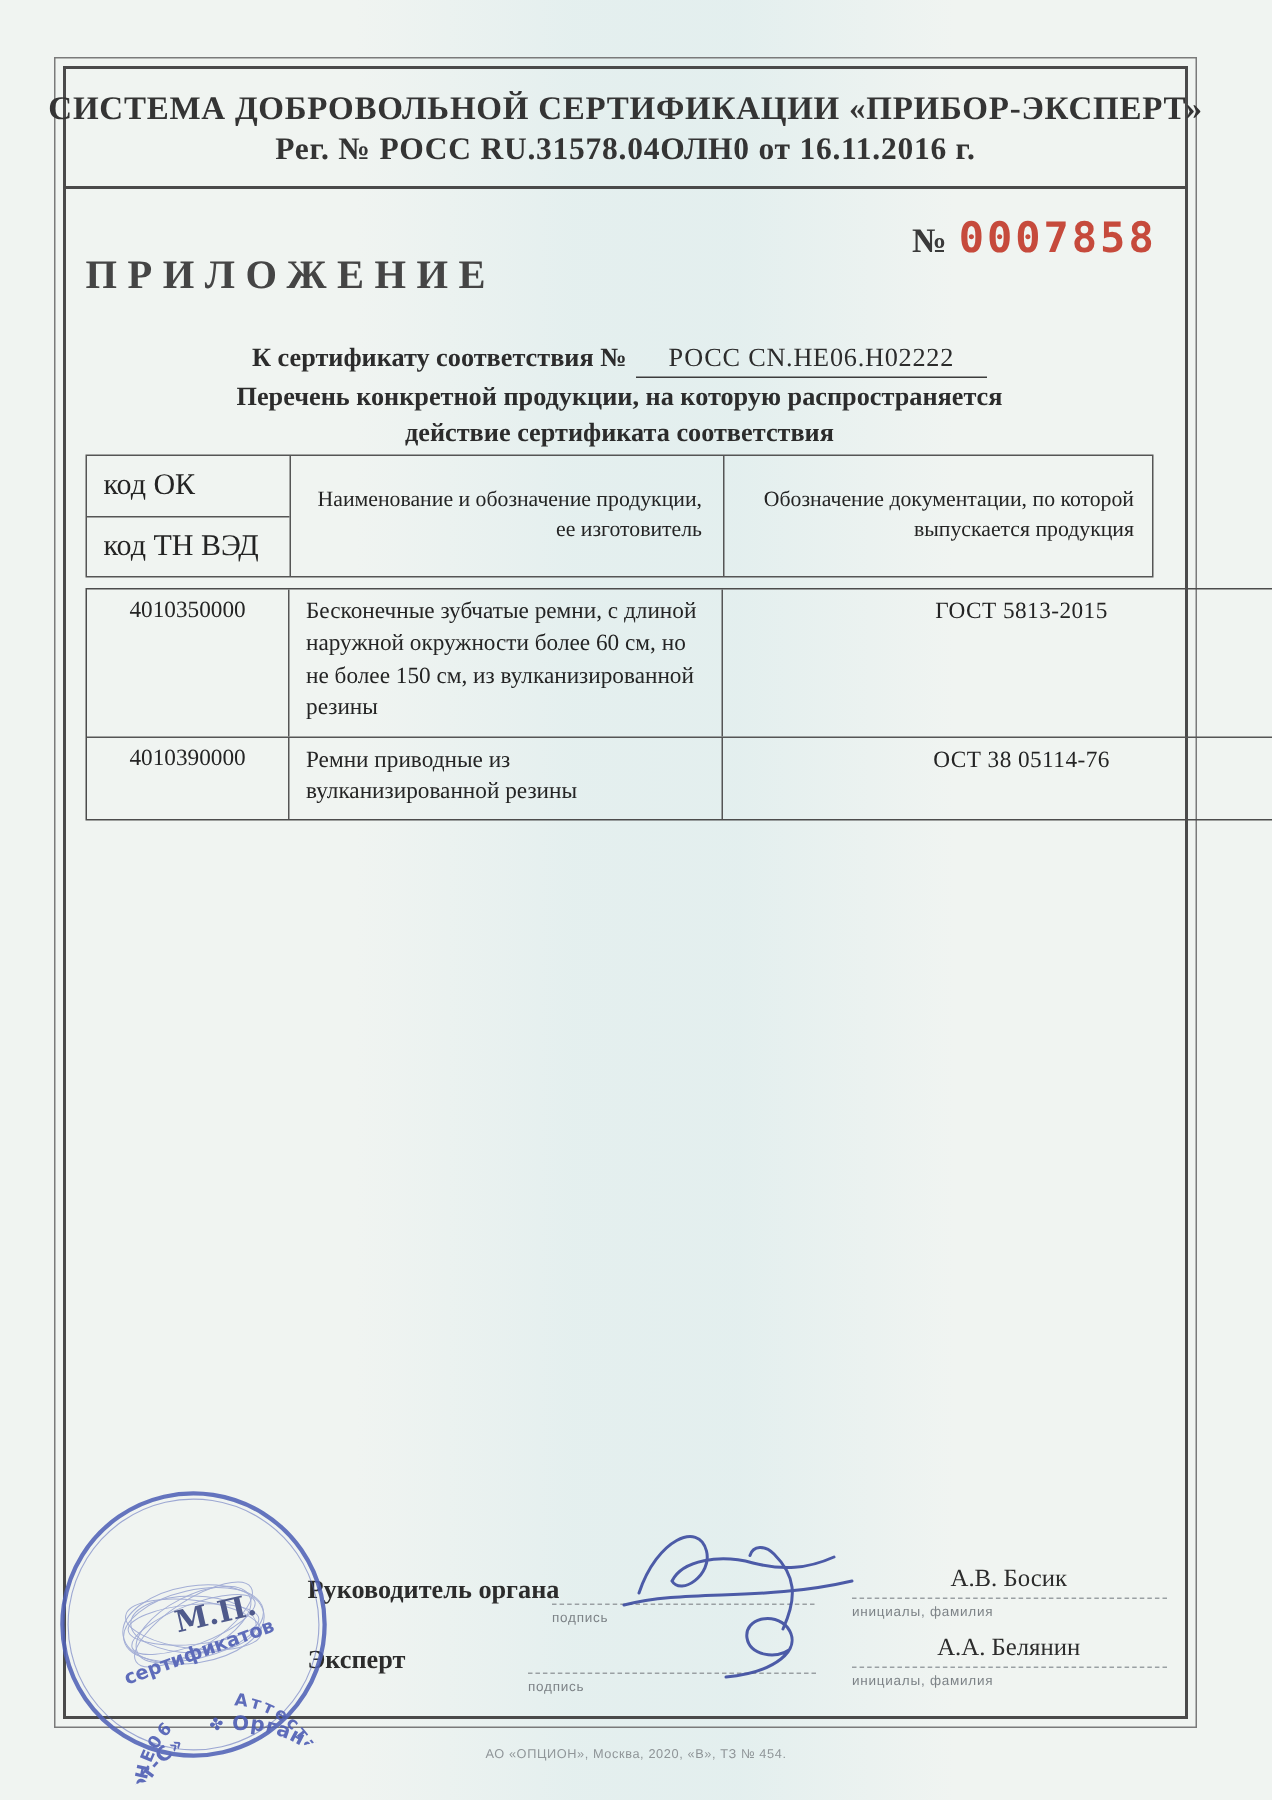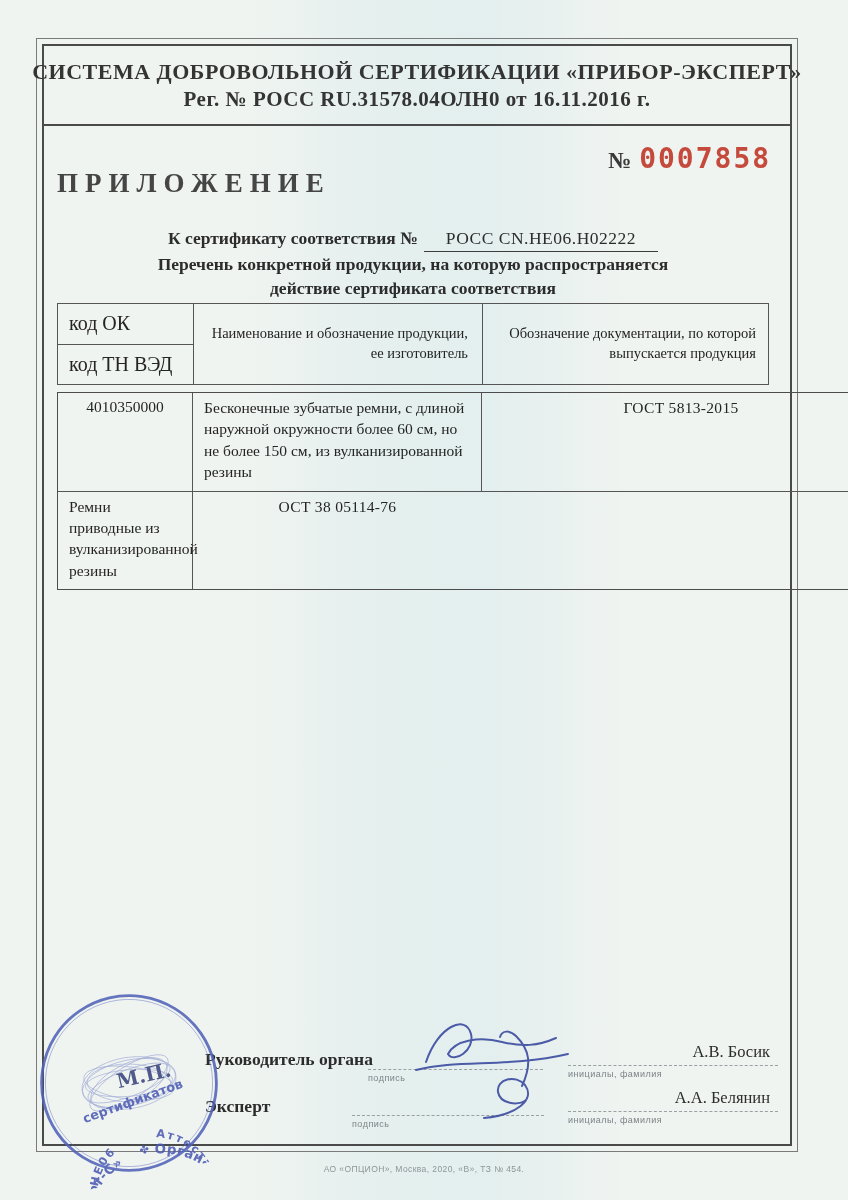--- a/index.html
+++ b/index.html
@@ -93,21 +93,21 @@
   
   .sig-role { position:absolute; font-size:17.5px; font-weight:bold; color:#2c2c2c; }
   .role-1 { left:205px; top:1049px; }
   .role-2 { left:205px; top:1096px; }
   .sig-line { position:absolute; border-bottom:1.5px dashed #9aa0a3; }
   .sig-under { position:absolute; font-family:"Liberation Sans",sans-serif; font-size:9px; color:#7d8387; letter-spacing:.5px; }
   .sline-1 { left:368px; top:1052px; width:175px; height:18px; }
   .sunder-1 { left:368px; top:1073px; width:175px; }
   .sline-2 { left:352px; top:1098px; width:192px; height:18px; }
   .sunder-2 { left:352px; top:1119px; width:192px; }
-  .sig-name { position:absolute; font-size:16.5px; color:#2c2c2c; text-align:right; }
+  .sig-name { position:absolute; font-size:16.5px; color:#2c2c2c; text-align:center; }
   .name-1 { left:575px; top:1042px; width:195px; }
   .name-2 { left:575px; top:1088px; width:195px; }
   .nline-1 { left:568px; top:1048px; width:210px; height:18px; }
   .nunder-1 { left:568px; top:1069px; width:210px; }
   .nline-2 { left:568px; top:1094px; width:210px; height:18px; }
   .nunder-2 { left:568px; top:1115px; width:210px; }
 
   .sig-ink { position:absolute; left:408px; top:1012px; }
   .stamp { position:absolute; left:34px; top:988px; transform:rotate(-13deg); opacity:.88; }
 
@@ -159,20 +159,21 @@
     <div class="hcol hcenter">Обозначение документации, по которой выпускается продукция</div>
   </div>
 
   <div class="tbl-body">
     <div class="trow row-tall">
       <div class="tc tc-code">4010350000</div>
       <div class="tc tc-name">Бесконечные зубчатые ремни, с длиной наружной окружности более 60 см, но не более 150 см, из вулканизированной резины</div>
       <div class="tc tc-doc">ГОСТ 5813-2015</div>
     </div>
     <div class="trow row-short">
+      <div class="tc tc-code">4010390000</div>
       <div class="tc tc-name">Ремни приводные из вулканизированной резины</div>
       <div class="tc tc-doc">ОСТ 38 05114-76</div>
     </div>
   </div>
 
   <div class="sig-role role-1">Руководитель органа</div>
   <div class="sig-line sline-1"></div>
   <div class="sig-under sunder-1">подпись</div>
   <div class="sig-name name-1">А.В. Босик</div>
   <div class="sig-line nline-1"></div>

